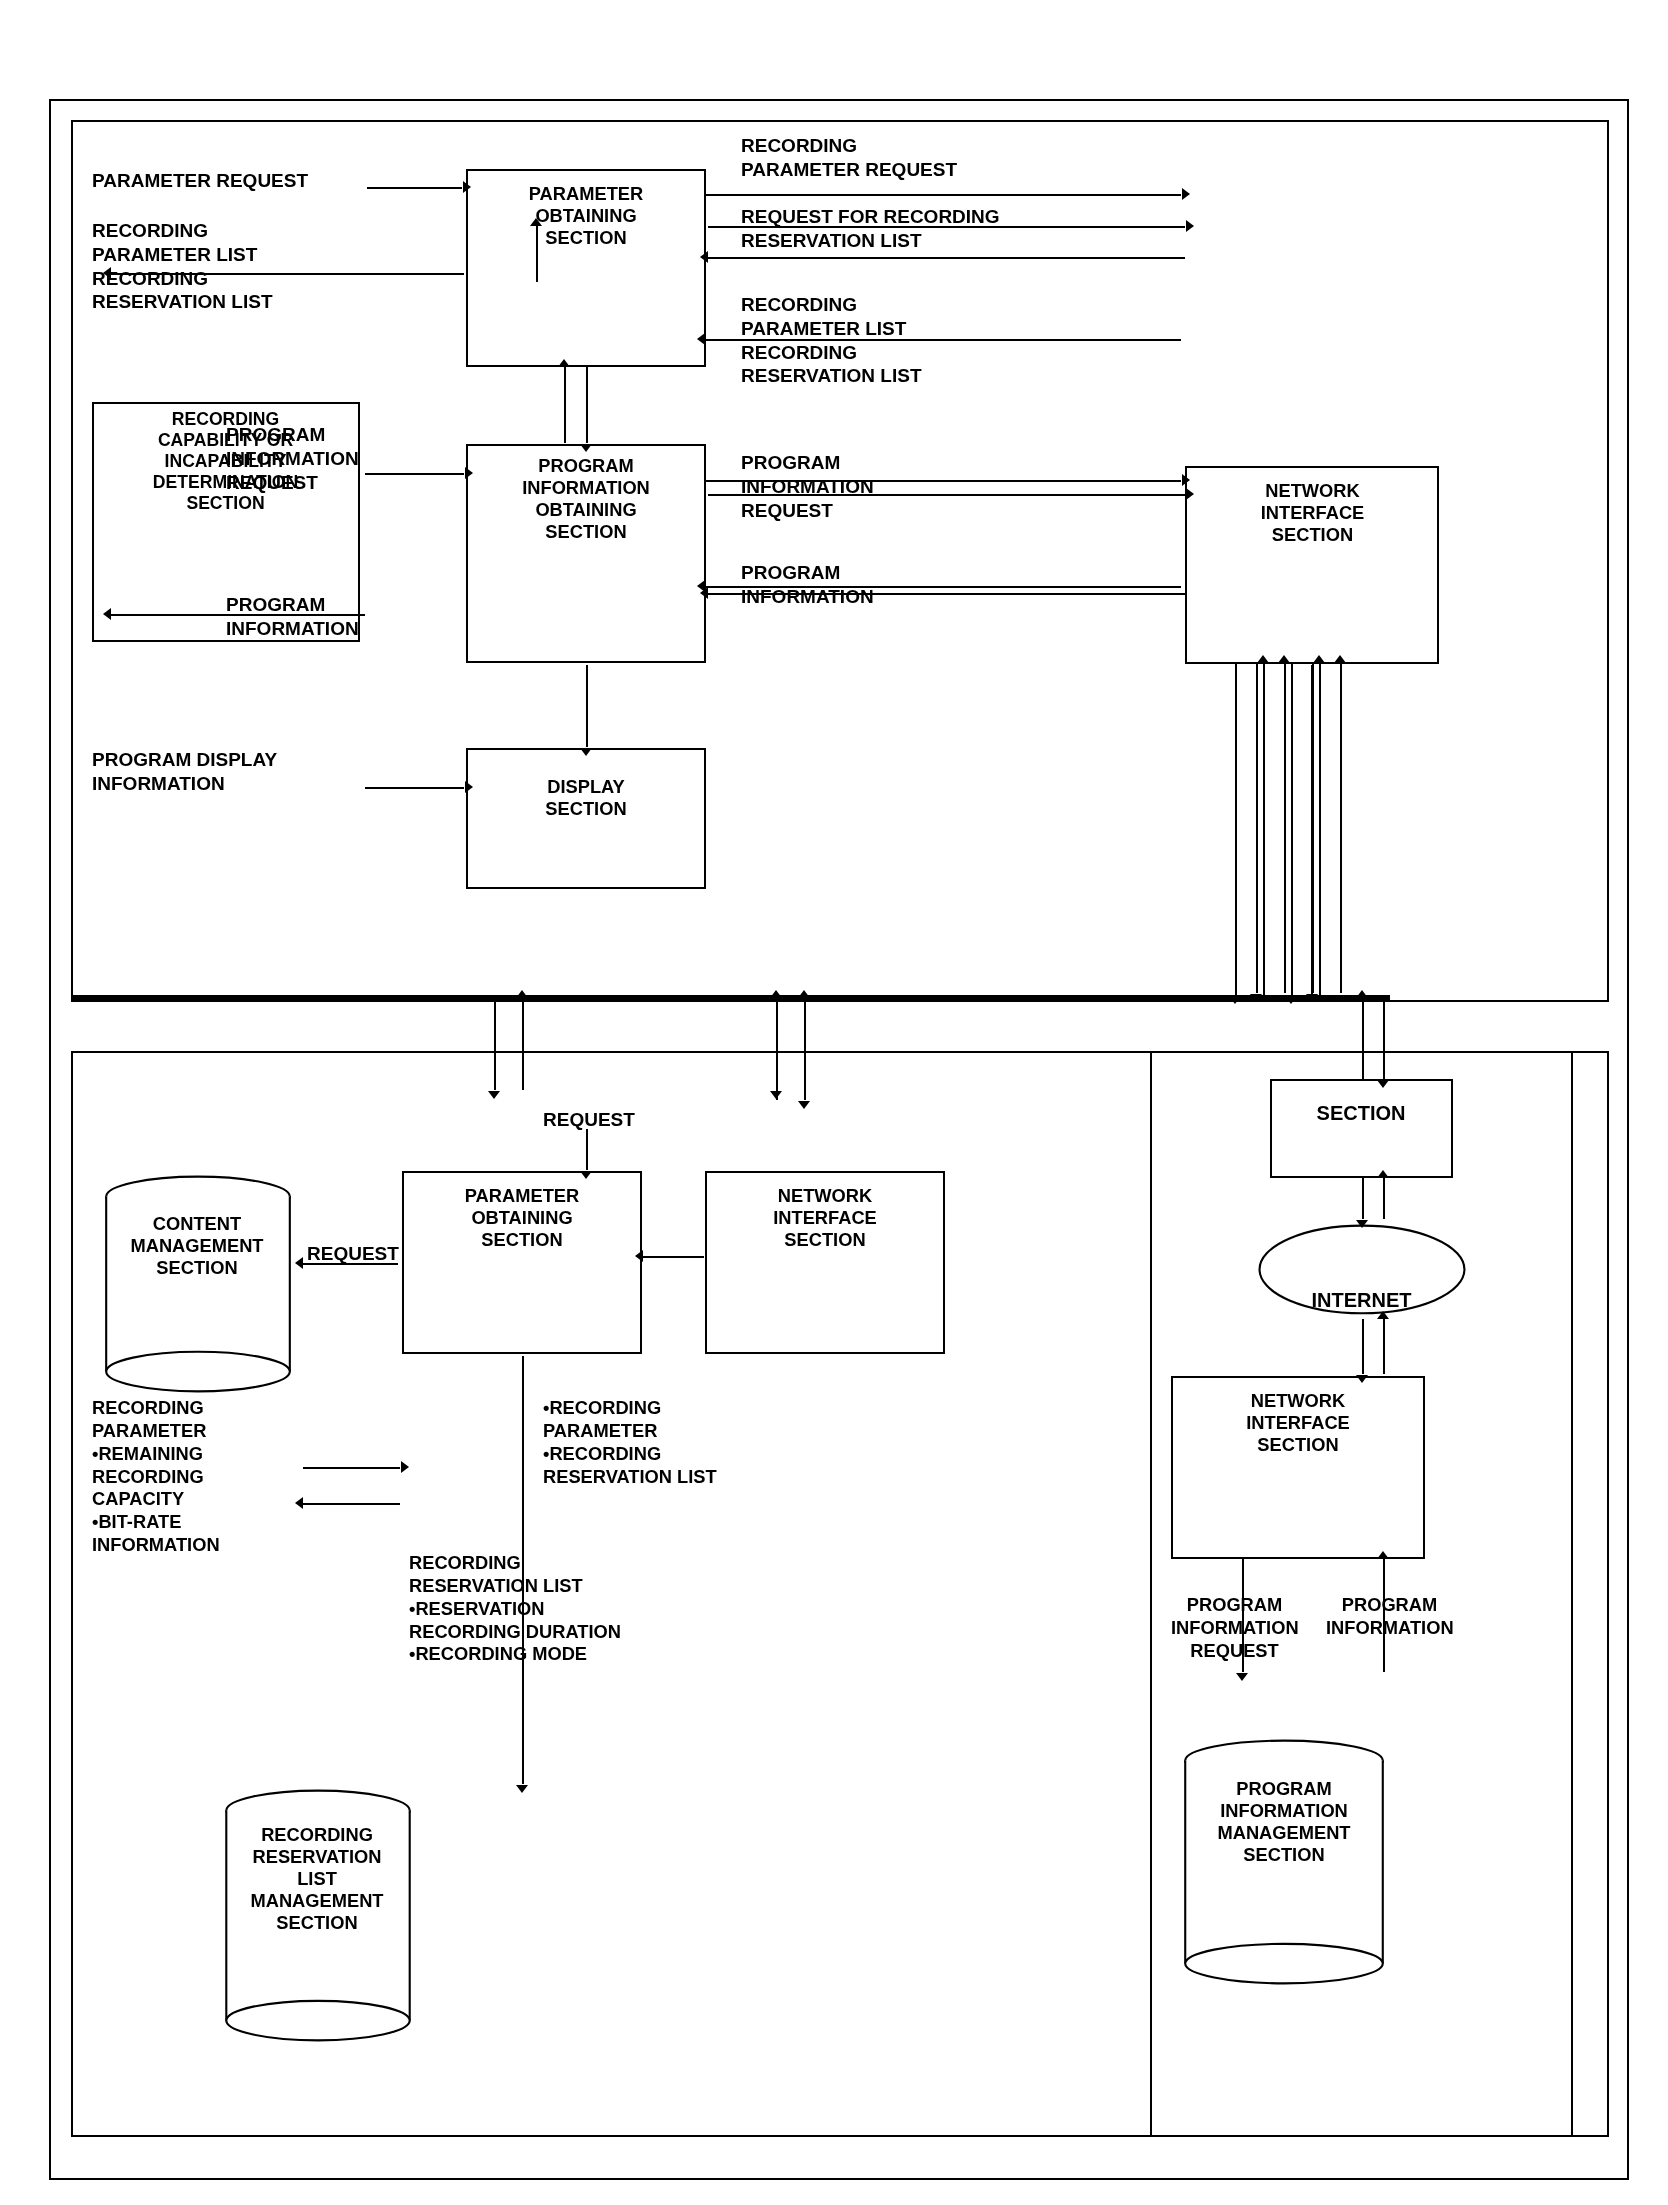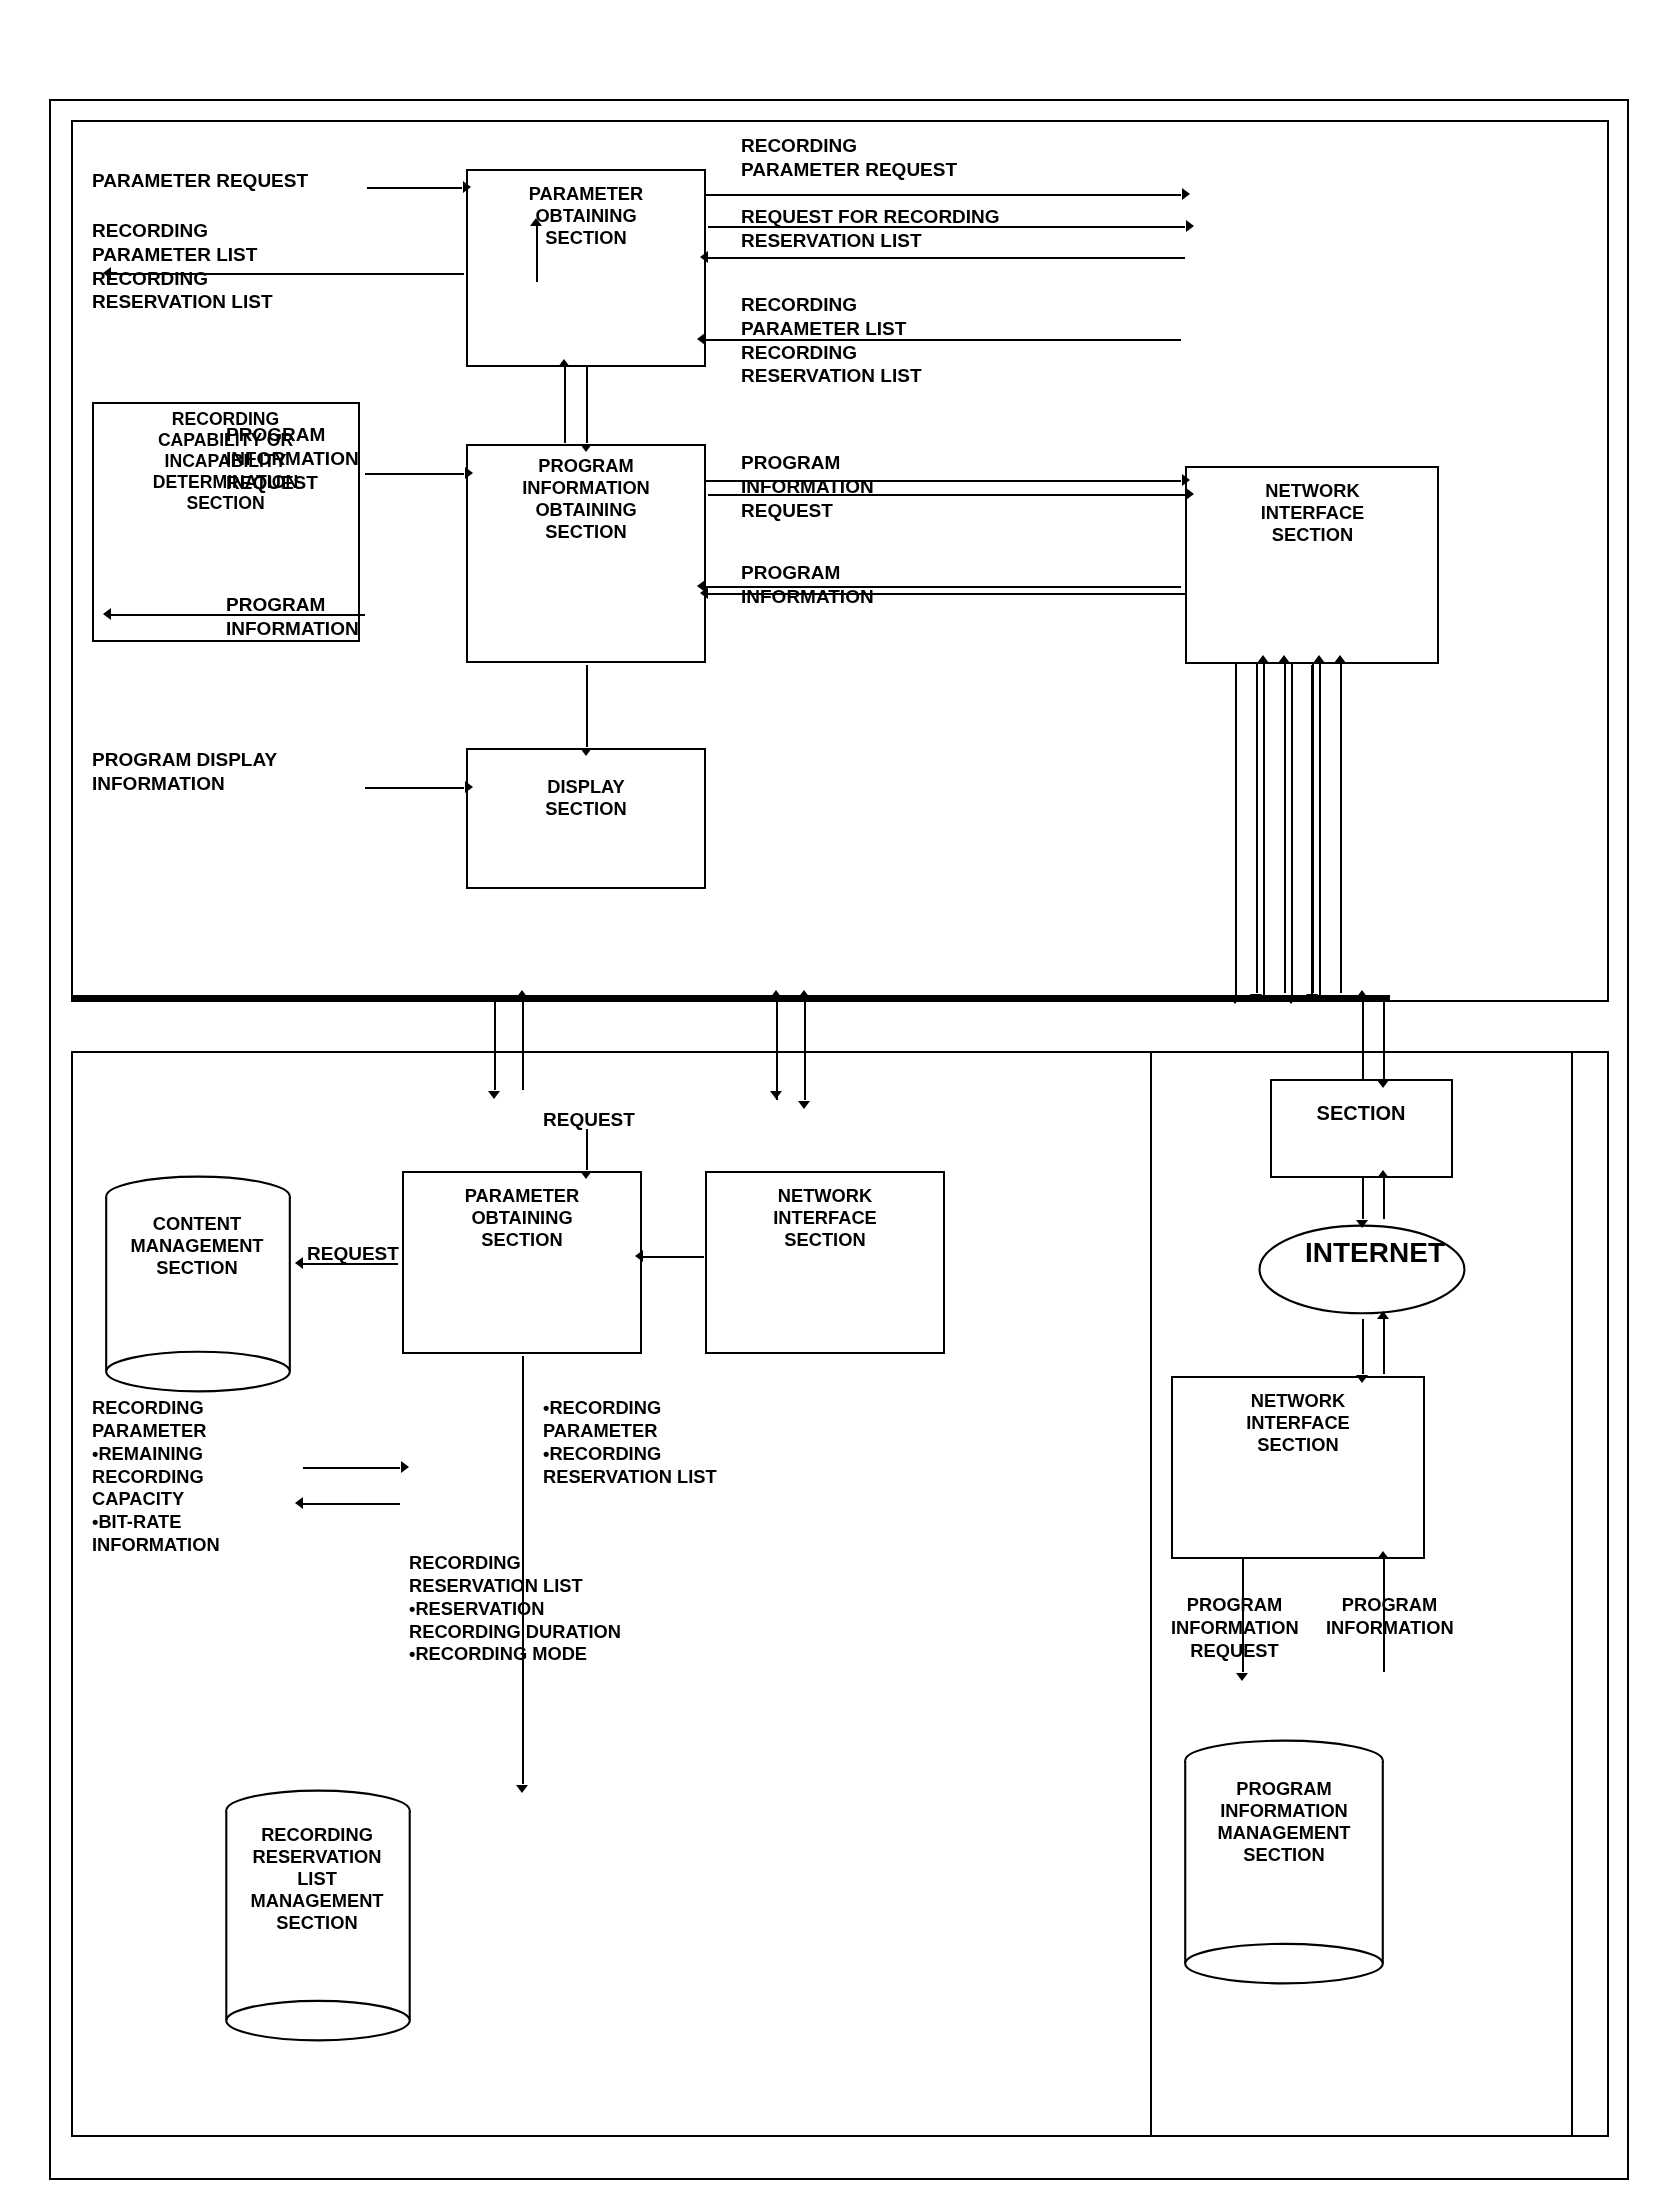--- a/index.html
+++ b/index.html
@@ -254,21 +254,21 @@
 
 <div class="box" style="left:1270px; top:1079px; width:183px; height:99px;"></div>
 <div class="box-label" style="left:1273px; top:1101px; width:176px; font-size:20px;">SECTION</div>
 <div class="ref-num" style="top:1065px; left:1453px;"></div>
 
 <div style="position:absolute; left:1256px; top:1220px; width:212px; height:99px;">
   <svg viewBox="0 0 300 140" xmlns="http://www.w3.org/2000/svg">
     <ellipse cx="150" cy="70" rx="145" ry="62" fill="white" stroke="black" stroke-width="3"></ellipse>
   </svg>
 </div>
-<div class="box-label" style="left:1305px; top:1236px; width:113px; font-size:28px;">INTERNET</div>
+<div class="box-label" style="left:1305px; top:1288px; width:113px; font-size:20px;">INTERNET</div>
 <div class="ref-num" style="top:1206px; left:1453px;"></div>
 
 <div class="arrow-v arrowhead-down" style="left:1362px; top:1178px; height:41px;"></div>
 
 <div class="arrow-v arrowhead-up" style="left:1383px; top:1178px; height:41px;"></div>
 
 <div class="arrow-v arrowhead-up" style="left:1362px; top:998px; height:81px;"></div>
 <div class="arrow-v arrowhead-down" style="left:1383px; top:998px; height:81px;"></div>
 
 <div class="box" style="left:1171px; top:1376px; width:254px; height:183px;"></div>

